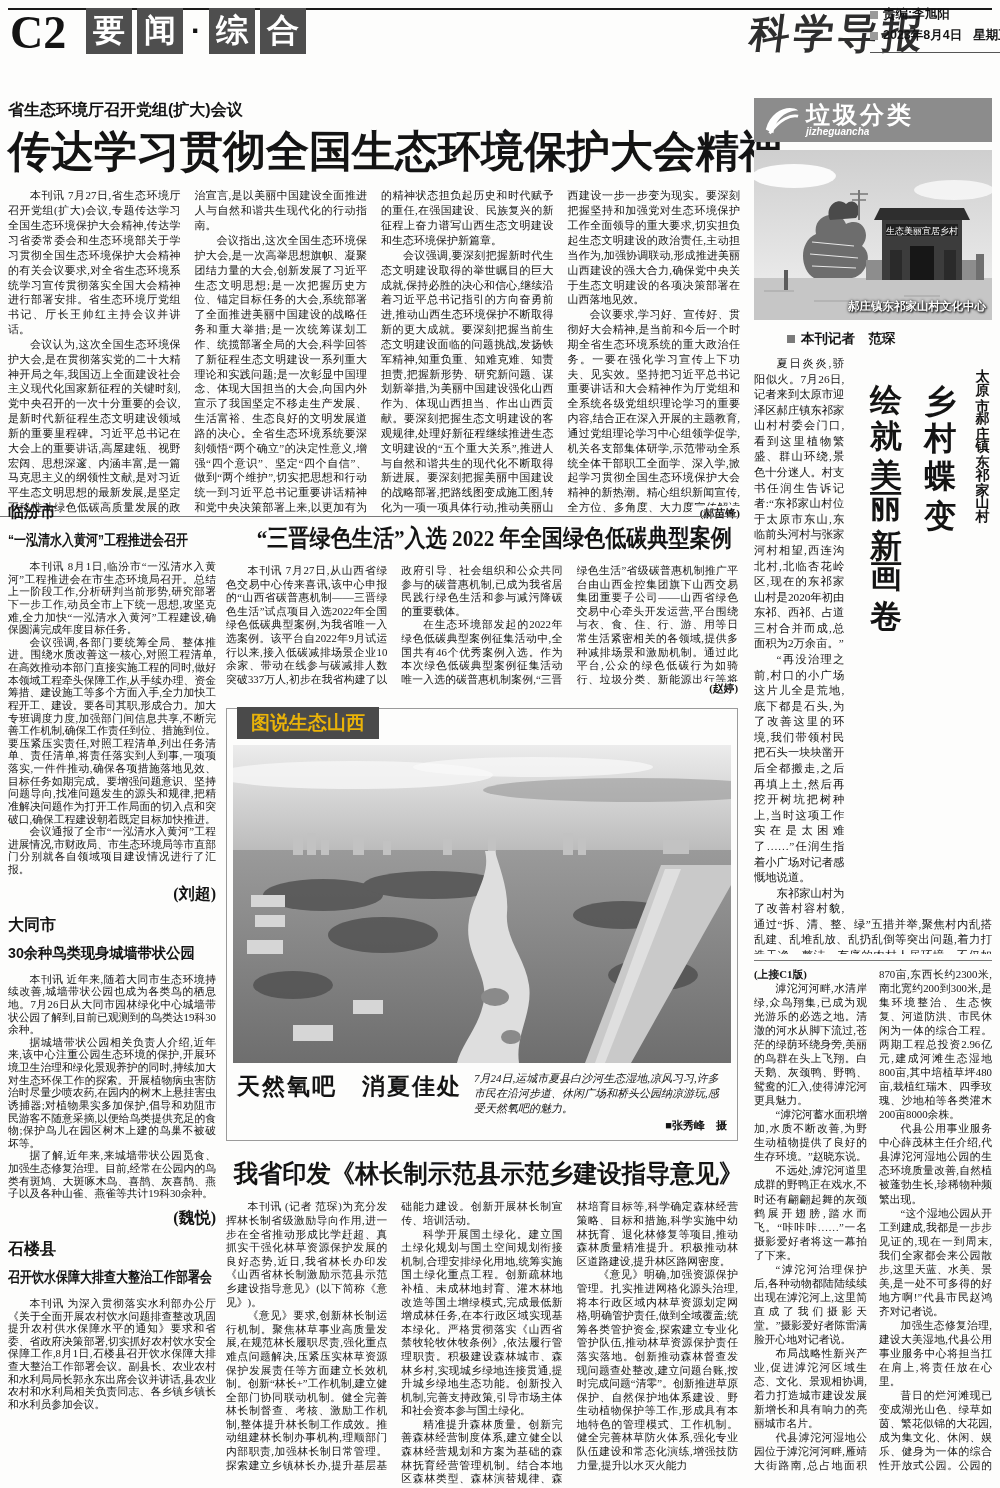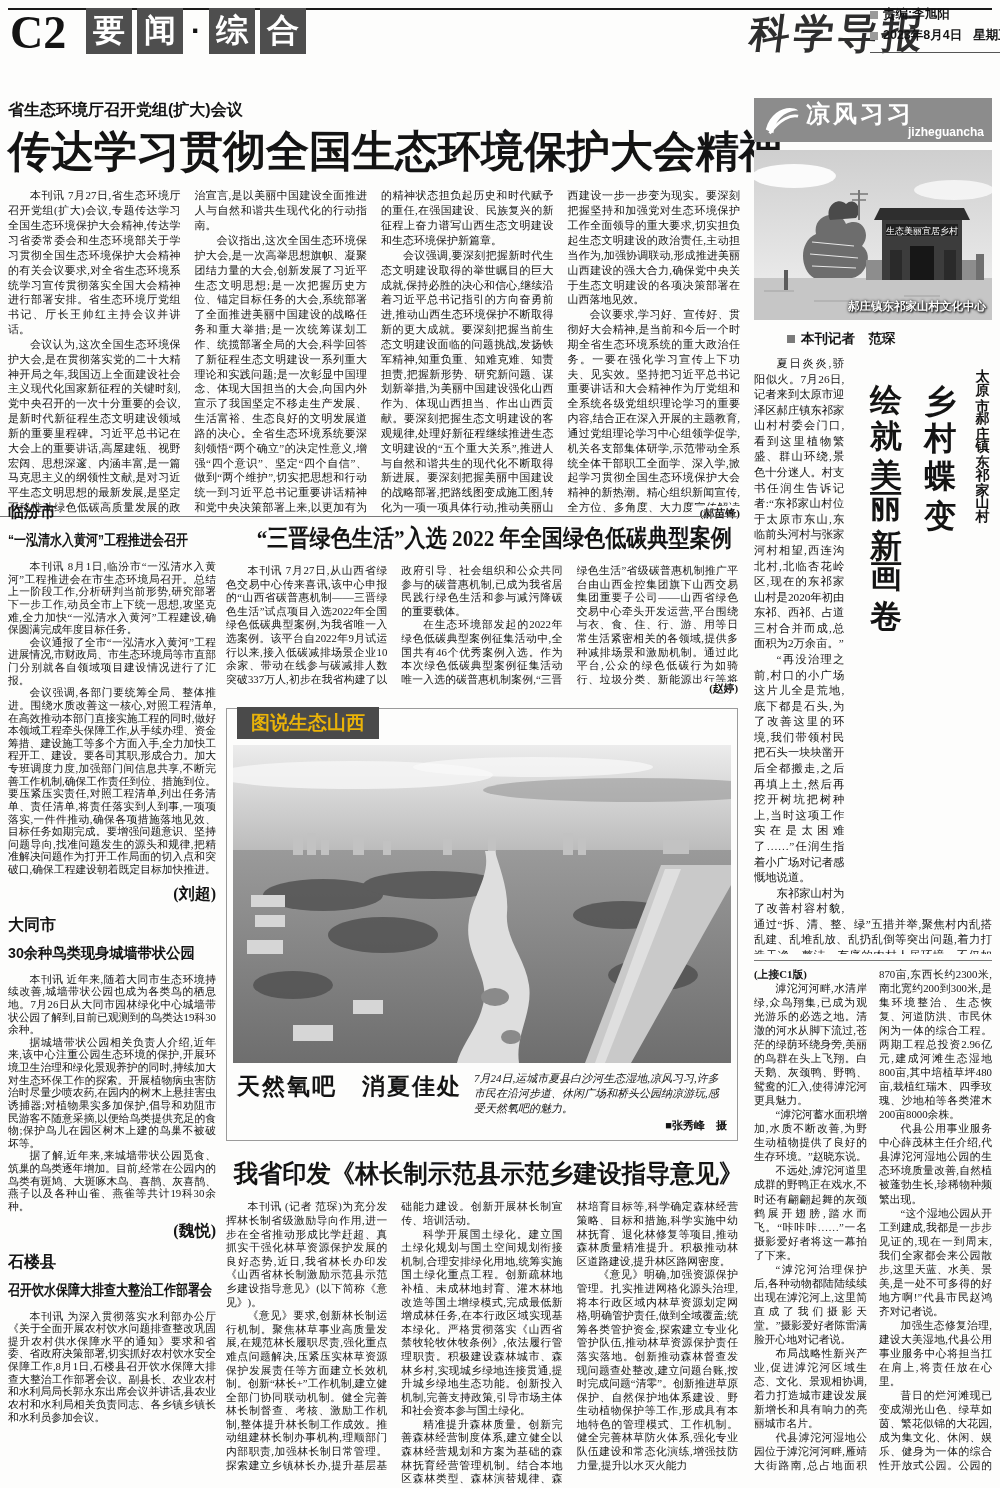--- a/index.html
+++ b/index.html
@@ -60,21 +60,21 @@
              white-space:nowrap;transform:scaleX(.97);transform-origin:center;margin:16px 0 10px;}
   .forest-body{position:relative;height:292px;overflow:hidden;columns:3;column-gap:14px;
                font-size:10.8px;line-height:1.26;}
 
   
   .rightcol{position:absolute;left:754px;top:98px;width:238px;}
   .banner{height:44px;background:var(--banner,#8c8c8c);display:flex;align-items:center;padding:0 8px;color:#fff;}
   .banner .logo{width:38px;height:38px;flex:0 0 auto;margin-right:6px;}
   .banner .btxt{flex:1;}
   .banner .btitle{font-family:"Liberation Sans",sans-serif;font-weight:900;font-size:24px;letter-spacing:3px;line-height:1;}
-  .banner .bpinyin{font-family:"Liberation Sans",sans-serif;font-weight:bold;font-size:12px;text-align:right;line-height:1;}
+  .banner .bpinyin{font-family:"Liberation Sans",sans-serif;font-weight:bold;font-size:10px;line-height:1;font-style:italic;}
   .vphoto{position:relative;margin-top:8px;width:238px;height:170px;border-radius:17px;}
   .vphoto .vcap{position:absolute;right:6px;bottom:6px;color:#fff;font-size:11.5px;font-weight:bold;
                 text-shadow:0 0 3px #000,1px 1px 2px #000;}
   .byline{margin-top:10px;display:flex;align-items:center;gap:6px;font-family:"Liberation Sans",sans-serif;
           font-weight:bold;font-size:13.5px;margin-left:33px;}
   .obs-body{position:relative;margin-top:8px;height:598px;overflow:hidden;font-size:11.3px;line-height:1.38;}
   .v-head{float:right;writing-mode:vertical-rl;height:545px;margin:2px 0 6px 10px;
           font-family:"Liberation Sans",sans-serif;}
   .v-kicker{font-size:14px;font-weight:bold;letter-spacing:14px;margin-left:10px;}
   .v-big{font-size:32px;font-weight:900;letter-spacing:38px;margin:0 10px;}
@@ -124,32 +124,32 @@
       </div>
   </section>
   <hr class="rule-main">
 
   <aside class="sidebar">
     <div>
       <div class="city">临汾市</div>
       <h2 class="side-hl" style="transform:scaleX(.80);">“一泓清水入黄河”工程推进会召开</h2>
       <div class="side-body cols">
           <p class="para">本刊讯 8月1日,临汾市“一泓清水入黄河”工程推进会在市生态环境局召开。总结上一阶段工作,分析研判当前形势,研究部署下一步工作,动员全市上下统一思想,攻坚克难,全力加快“一泓清水入黄河”工程建设,确保圆满完成年度目标任务。</p>
+          <p class="para">会议强调,各部门要统筹全局、整体推进。围绕水质改善这一核心,对照工程清单,在高效推动本部门直接实施工程的同时,做好本领域工程牵头保障工作,从手续办理、资金筹措、建设施工等多个方面入手,全力加快工程开工、建设。要各司其职,形成合力。加大专班调度力度,加强部门间信息共享,不断完善工作机制,确保工作责任到位、措施到位。要压紧压实责任,对照工程清单,列出任务清单、责任清单,将责任落实到人到事,一项项落实,一件件推动,确保各项措施落地见效、目标任务如期完成。要增强问题意识、坚持问题导向,找准问题发生的源头和规律,把精准解决问题作为打开工作局面的切入点和突破口,确保工程建设朝着既定目标加快推进。</p>
           <p class="para">会议通报了全市“一泓清水入黄河”工程进展情况,市财政局、市生态环境局等市直部门分别就各自领域项目建设情况进行了汇报。</p>
-          <p class="para">会议强调,各部门要统筹全局、整体推进。围绕水质改善这一核心,对照工程清单,在高效推动本部门直接实施工程的同时,做好本领域工程牵头保障工作,从手续办理、资金筹措、建设施工等多个方面入手,全力加快工程开工、建设。要各司其职,形成合力。加大专班调度力度,加强部门间信息共享,不断完善工作机制,确保工作责任到位、措施到位。要压紧压实责任,对照工程清单,列出任务清单、责任清单,将责任落实到人到事,一项项落实,一件件推动,确保各项措施落地见效、目标任务如期完成。要增强问题意识、坚持问题导向,找准问题发生的源头和规律,把精准解决问题作为打开工作局面的切入点和突破口,确保工程建设朝着既定目标加快推进。</p>
         </div>
       <p class="author-line">(刘超)</p>
     </div>
     <div>
       <div class="city">大同市</div>
       <h2 class="side-hl" style="transform:scaleX(.95);">30余种鸟类现身城墙带状公园</h2>
       <div class="side-body cols">
           <p class="para">本刊讯 近年来,随着大同市生态环境持续改善,城墙带状公园也成为各类鸟的栖息地。7月26日从大同市园林绿化中心城墙带状公园了解到,目前已观测到的鸟类达19科30余种。</p>
           <p class="para">据城墙带状公园相关负责人介绍,近年来,该中心注重公园生态环境的保护,开展环境卫生治理和绿化景观养护的同时,持续加大对生态环保工作的探索。开展植物病虫害防治时尽量少喷农药,在园内的树木上悬挂害虫诱捕器;对植物果实多加保护,倡导和劝阻市民游客不随意采摘,以便给鸟类提供充足的食物;保护鸟儿在园区树木上建的鸟巢不被破坏等。</p>
-          <p class="para">据了解,近年来,来城墙带状公园觅食、筑巢的鸟类逐年增加。目前,经常在公园内的鸟类有斑鸠、大斑啄木鸟、喜鹊、灰喜鹊、燕子以及各种山雀、燕雀等共计19科30余种。</p>
+          <p class="para">据了解,近年来,来城墙带状公园觅食、加强生态修复治理。目前,经常在公园内的鸟类有斑鸠、大斑啄木鸟、喜鹊、灰喜鹊、燕子以及各种山雀、燕雀等共计19科30余种。</p>
         </div>
       <p class="author-line">(魏悦)</p>
     </div>
     <div>
       <div class="city">石楼县</div>
       <h2 class="side-hl" style="transform:scaleX(.80);">召开饮水保障大排查大整治工作部署会</h2>
       <div class="side-body cols">
           <p class="para">本刊讯 为深入贯彻落实水利部办公厅《关于全面开展农村饮水问题排查整改巩固提升农村供水保障水平的通知》要求和省委、省政府决策部署,切实抓好农村饮水安全保障工作,8月1日,石楼县召开饮水保障大排查大整治工作部署会议。副县长、农业农村和水利局局长郭永东出席会议并讲话,县农业农村和水利局相关负责同志、各乡镇乡镇长和水利员参加会议。</p>
         </div>
 
@@ -235,21 +235,21 @@
       </div>
   </section>
 
   <section class="rightcol">
     <div class="banner">
       <svg class="logo" viewBox="0 0 40 40">
         <path d="M4 30 C10 8 30 4 38 10 C26 10 14 18 12 34 Z" fill="#ffffff"></path>
         <path d="M8 34 C18 20 30 14 38 16" stroke="#ffffff" stroke-width="3" fill="none"></path>
       </svg>
       <div class="btxt">
-        <div class="btitle">凉风习习</div>
+        <div class="btitle">垃圾分类</div>
         <div class="bpinyin">jizheguancha</div>
       </div>
     </div>
 
     <div class="vphoto">
       <svg width="238" height="170" viewBox="0 0 238 170" style="display:block;">
         <defs>
           <linearGradient id="vsky" x1="0" y1="0" x2="0" y2="1">
             <stop offset="0" stop-color="#cfcfcf"></stop>
               <stop offset="1" stop-color="#f1f1f1"></stop>

